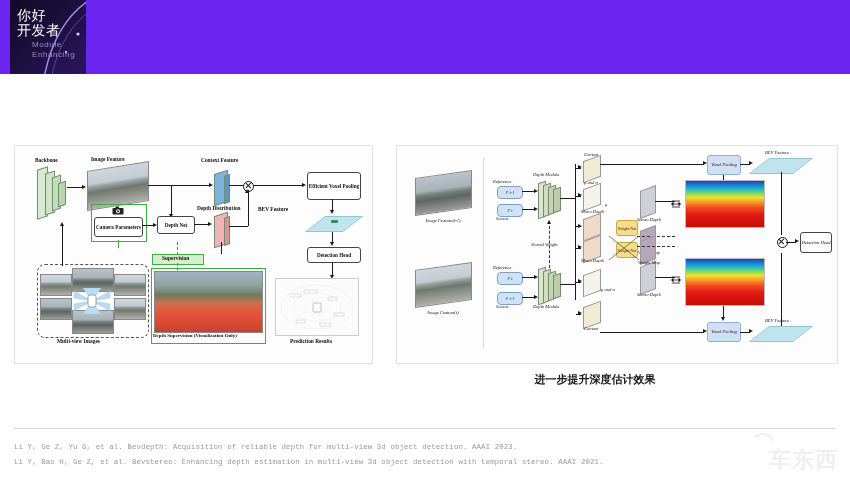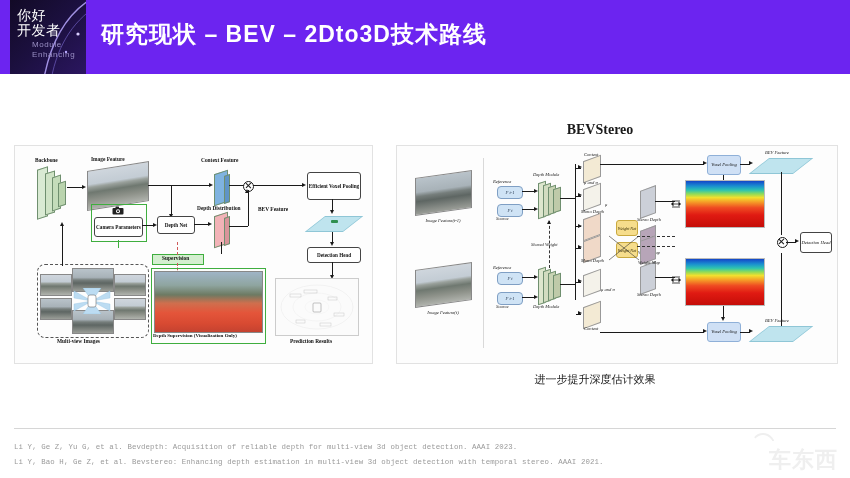--- a/index.html
+++ b/index.html
@@ -89,21 +89,21 @@
   #panel-right { left: 396px; top: 145px; width: 440px; height: 217px; }
 
   .cap {
     position: absolute;
     font-size: 11px;
     color: #1a1a1a;
     text-align: center;
     white-space: nowrap;
   }
   #cap-left  { left: 100px; top: 372px; width: 200px; }
-  #cap-right { left: 480px; top: 372px; width: 230px; }
+  #cap-right { left: 480px; top: 372px; width: 230px; font-weight: bold; }
 
   
   .lbl {
     position: absolute;
     font-family: "Liberation Serif", serif;
     font-weight: bold;
     font-size: 5.4px;
     color: #111;
     white-space: nowrap;
     line-height: 6px;
@@ -332,23 +332,21 @@
     <div class="logo-cn">
       <div>你好</div>
       <div>开发者</div>
     </div>
     <div class="logo-en">
       <div>Module</div>
       <div>Enhancing</div>
     </div>
   </div>
 
-  <div class="slide-title">研究现状 – BEV – 2Dto3D技术路线</div>
-
-  <div class="fig-title" id="bevstereo-title">BEVStereo</div>
+
 
   <div class="panel" id="panel-left">
 
     <div class="slab" style="left:22px; top:22px; width:9px; height:48px; background:#d9ead3;"></div>
     <div class="slab" style="left:30px; top:26px; width:8px; height:40px; background:#cfe3c6;"></div>
     <div class="slab" style="left:37px; top:30px; width:7px; height:32px; background:#c4dcba;"></div>
     <div class="slab" style="left:43px; top:36px; width:6px; height:22px; background:#bad4ae;"></div>
     <div class="lbl" style="left:20px; top:11px;">Backbone</div>
 
     <div class="arrow-h" style="left:52px; top:41px; width:16px;"></div>

